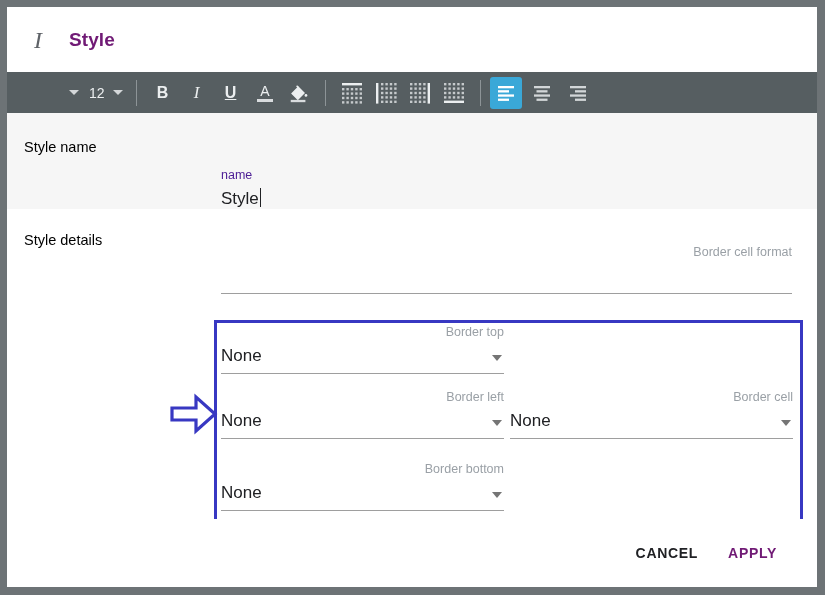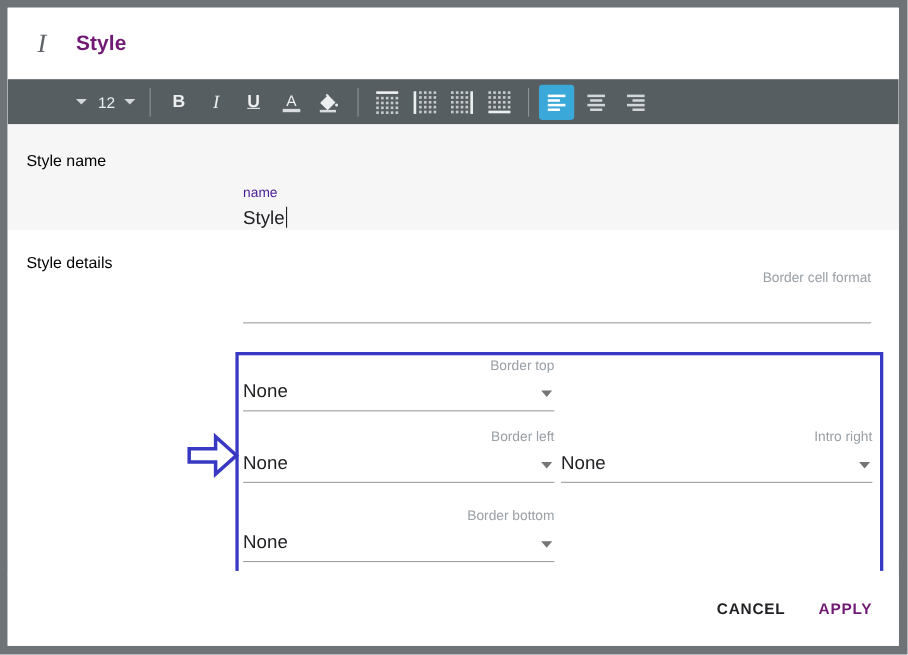--- a/index.html
+++ b/index.html
@@ -221,21 +221,21 @@
   #footer {
     position: absolute;
     left: 0;
     right: 0;
     bottom: 0;
     height: 68px;
     background: #ffffff;
     display: flex;
     align-items: center;
     justify-content: flex-end;
-    padding-right: 24px;
+    padding-right: 40px;
     box-sizing: border-box;
     gap: 30px;
   }
   .footer-btn {
     font-size: 14px;
     font-weight: bold;
     letter-spacing: 0.7px;
     cursor: pointer;
     user-select: none;
   }
@@ -477,21 +477,21 @@
       <div class="field" style="left:214px; top:181px; width:283px;">
         <div class="field-label">Border left</div>
         <div class="field-row">
           <span class="field-value">None</span>
           <span class="sel-caret"></span>
         </div>
         <div class="field-underline"></div>
       </div>
 
       <div class="field" style="left:503px; top:181px; width:283px;">
-        <div class="field-label">Intro right</div>
+        <div class="field-label">Border cell</div>
         <div class="field-row">
           <span class="field-value">None</span>
           <span class="sel-caret"></span>
         </div>
         <div class="field-underline"></div>
       </div>
 
       <div class="field" style="left:214px; top:253px; width:283px;">
         <div class="field-label">Border bottom</div>
         <div class="field-row">

